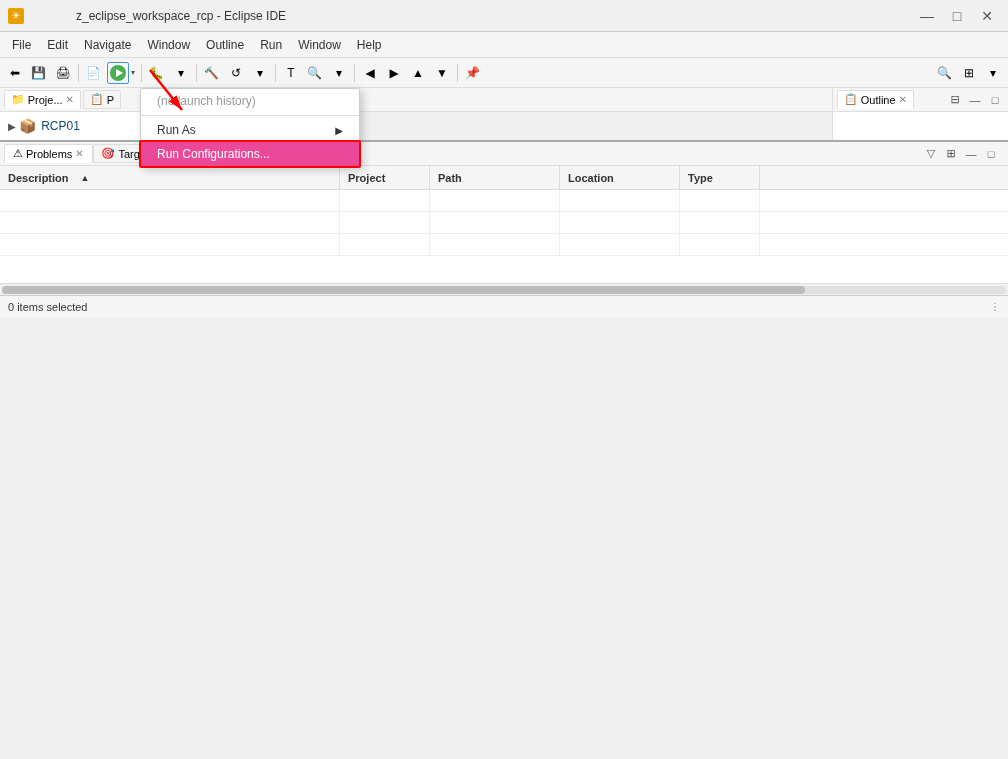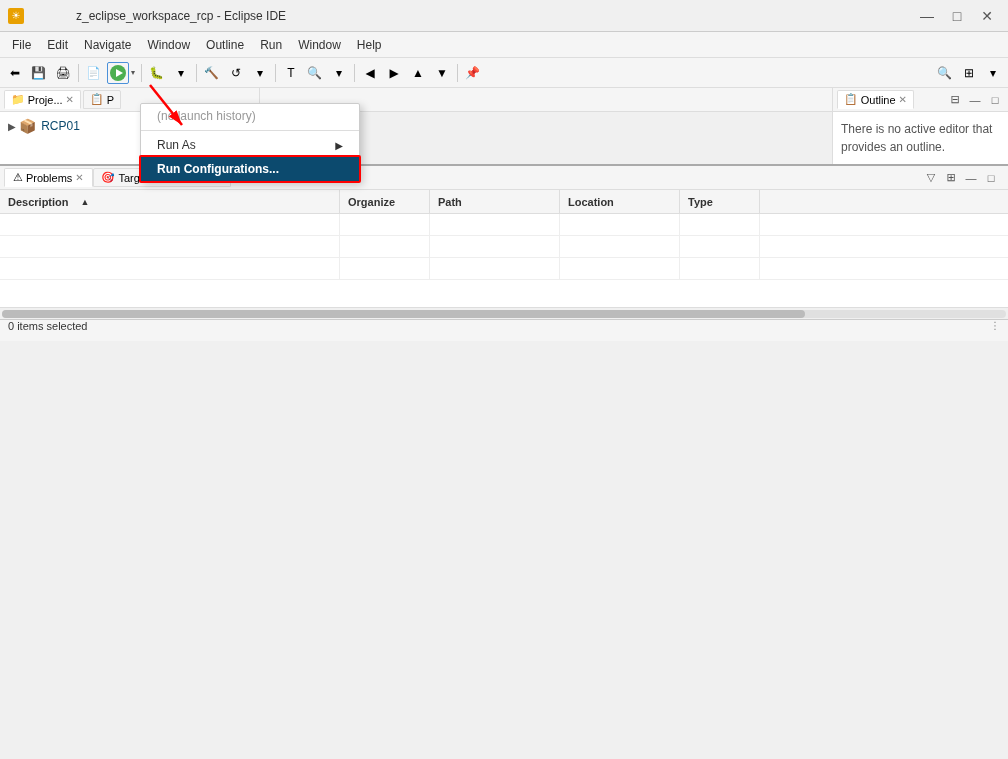--- a/index.html
+++ b/index.html
@@ -158,20 +158,21 @@
       color: #555;
       line-height: 1.5;
     }
 
     
     .status-bar {
       height: 22px;
       background: #f5f5f5;
       border-top: 1px solid #ccc;
       display: flex;
+      align-items: center;
       padding: 0 8px;
       font-size: 11px;
       color: #333;
     }
 
     
     .bottom-area {
       height: 155px;
       background: white;
       border-top: 2px solid #aaa;
@@ -248,23 +249,22 @@
     .dropdown-item {
       padding: 5px 16px;
       font-size: 12px;
       color: #333;
       cursor: pointer;
       display: flex;
       align-items: center;
       justify-content: space-between;
     }
     .dropdown-item.highlighted {
-      background: #0c4a6e;
+      background: #ec4899;
       color: white;
-      font-weight: bold;
     }
     .dropdown-item.disabled { color: #999; }
     .dropdown-sep { height: 1px; background: #ddd; margin: 2px 0; }
     .dropdown-arrow-right { font-size: 10px; }
 
     
     .arrow-annotation {
       position: absolute;
       pointer-events: none;
       z-index: 300;
@@ -386,21 +386,20 @@
           <span>📋</span>
           <span>Outline</span>
           <span class="tab-close">✕</span>
         </div>
         <div style="margin-left:auto; display:flex; gap:2px;">
           <button class="bt-btn">⊟</button>
           <button class="bt-btn">—</button>
           <button class="bt-btn">□</button>
         </div>
       </div>
-      <div class="outline-text">There is no active editor that provides an outline.</div>
     </div>
   </div>
 
   <div class="bottom-area">
     <div class="bottom-tab-bar">
       <div class="bottom-tab">
         <span>⚠</span>
         <span>Problems</span>
         <span class="tab-close">✕</span>
       </div>
@@ -415,21 +414,21 @@
         <button class="bt-btn">□</button>
       </div>
     </div>
     <div class="problems-table">
       <div class="table-header">
         <div class="th">
           <span>Description</span>
           <span style="font-size:9px;">▲</span>
         </div>
         <div class="th">
-          <span>Organize</span>
+          <span>Project</span>
         </div>
         <div class="th">
           <span>Path</span>
         </div>
         <div class="th">
           <span>Location</span>
         </div>
         <div class="th">
           <span>Type</span>
         </div>
@@ -464,21 +463,21 @@
       </div>
     </div>
   </div>
 </div>
 
 <div class="status-bar">
   <span>0 items selected</span>
   <span style="margin-left: auto; color: #888; font-size: 10px;">⋮</span>
 </div>
 
-<div style="position:fixed; top:15px; left:0; width:1008px; height:655px; pointer-events:none; z-index:150;">
+<div style="position:fixed; top:0; left:0; width:1008px; height:655px; pointer-events:none; z-index:150;">
 
   <svg class="arrow-annotation" style="position:absolute; top:60px; left:140px; width:60px; height:60px;">
     <defs>
       <marker id="arrowhead" markerWidth="6" markerHeight="4" refX="6" refY="2" orient="auto">
         <polygon points="0 0, 6 2, 0 4" fill="red"></polygon>
       </marker>
     </defs>
     <line x1="10" y1="10" x2="42" y2="50" stroke="red" stroke-width="2.5" marker-end="url(#arrowhead)"></line>
   </svg>
 

